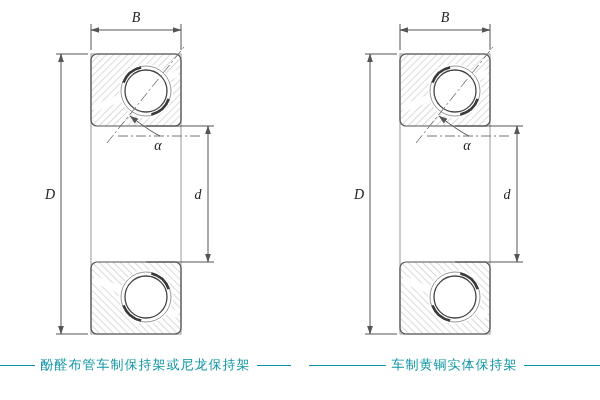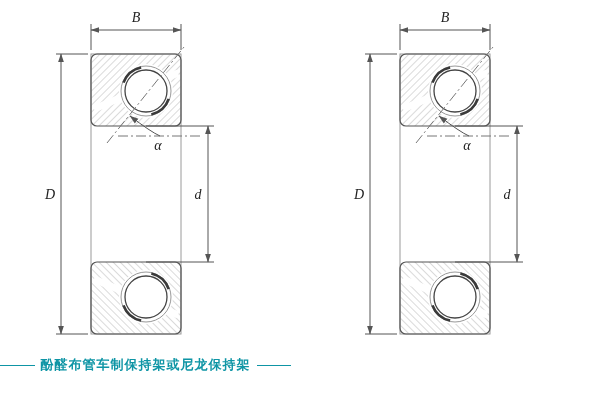--- a/index.html
+++ b/index.html
@@ -5,21 +5,21 @@
   html,body{
     margin:0;padding:0;width:600px;height:400px;background:#ffffff;overflow:hidden;
     font-family:"Liberation Sans",sans-serif;
   }
   .wrap{display:flex;justify-content:center;gap:18px;padding-top:6px;}
   .figure{width:291px;display:flex;flex-direction:column;align-items:center;}
   svg{display:block;}
   .dim{font:italic 14px "Liberation Serif",serif;fill:#222;text-anchor:middle;}
   .caption{display:flex;align-items:center;width:100%;margin-top:2px;color:var(--teal,#0e95a5);}
   .cap-line{flex:1 1 auto;border-top:1.5px solid var(--teal,#0e95a5);height:0;}
-  .cap-text{padding:0 6px;font-size:13px;font-weight:bold;white-space:nowrap;letter-spacing:1px;}
+  .cap-text{padding:0 6px;font-size:13px;font-weight:normal;white-space:nowrap;letter-spacing:1px;}
 </style>
 </head>
 <body>
 
 <div class="wrap">
 
   <div class="figure">
     <svg width="280" height="348" viewBox="0 0 280 348">
       <defs>
         <pattern id="hatch-a" patternUnits="userSpaceOnUse" width="5" height="5" patternTransform="rotate(45)">
@@ -123,15 +123,20 @@
       <text x="44" y="193" class="dim">D</text>
 
       <g stroke="#555" stroke-width="1">
         <line x1="140" y1="120" x2="208" y2="120"></line>
         <line x1="140" y1="256" x2="208" y2="256"></line>
         <line x1="202" y1="120" x2="202" y2="256" marker-start="url(#arr-b)" marker-end="url(#arr-b)"></line>
       </g>
       <text x="192" y="193" class="dim">d</text>
     </svg>
 
+    <div class="caption">
+      <span class="cap-line"></span>
+      <span class="cap-text">车制黄铜实体保持架</span>
+      <span class="cap-line"></span>
+    </div>
   </div>
 
 </div>
 
 </body></html>

